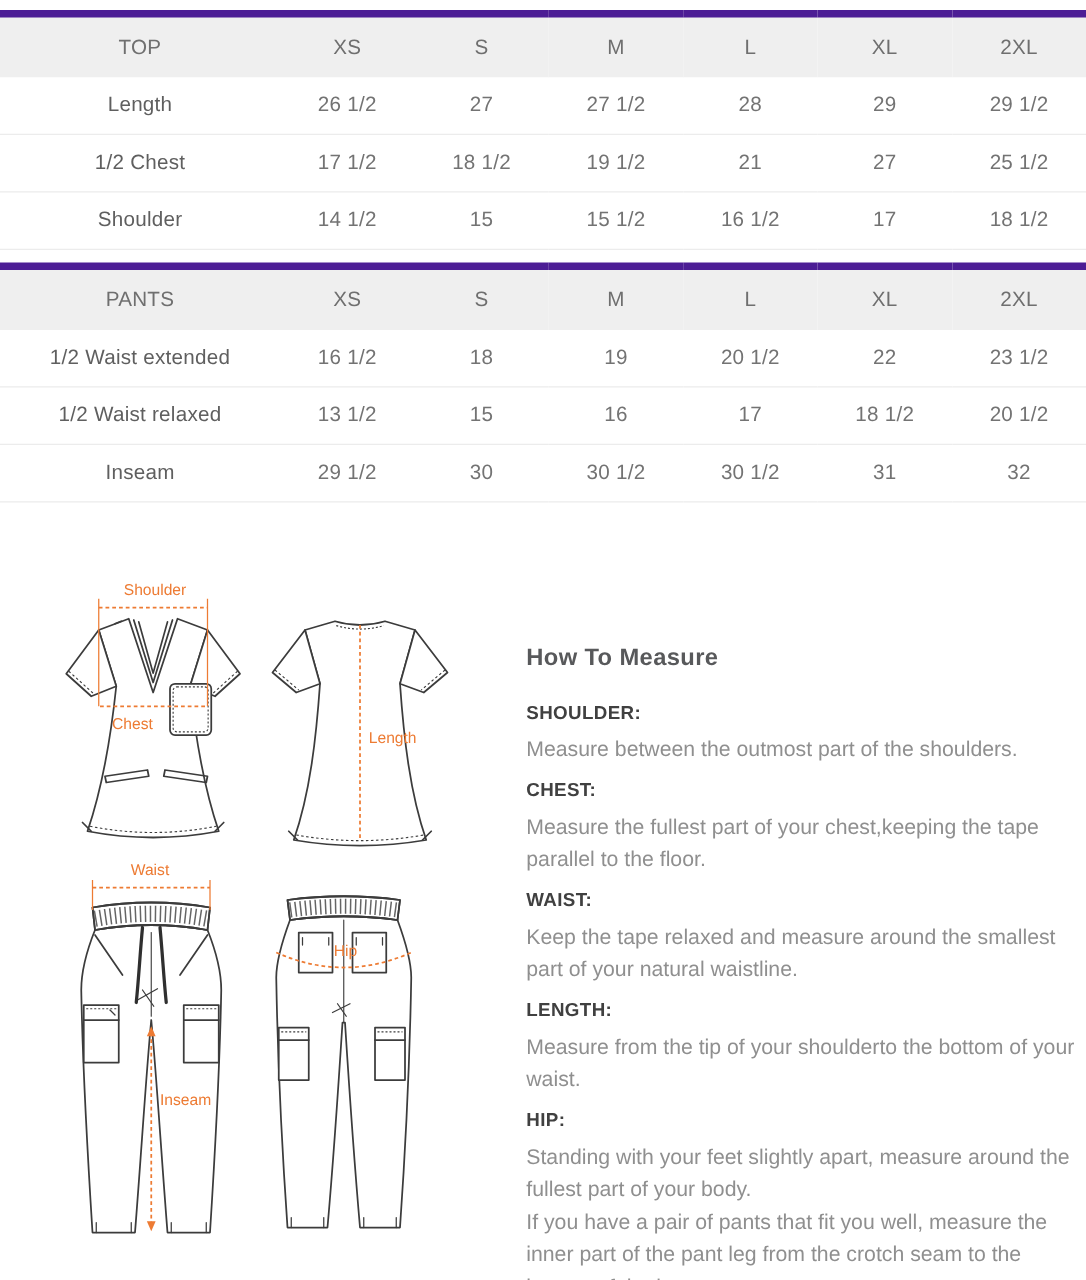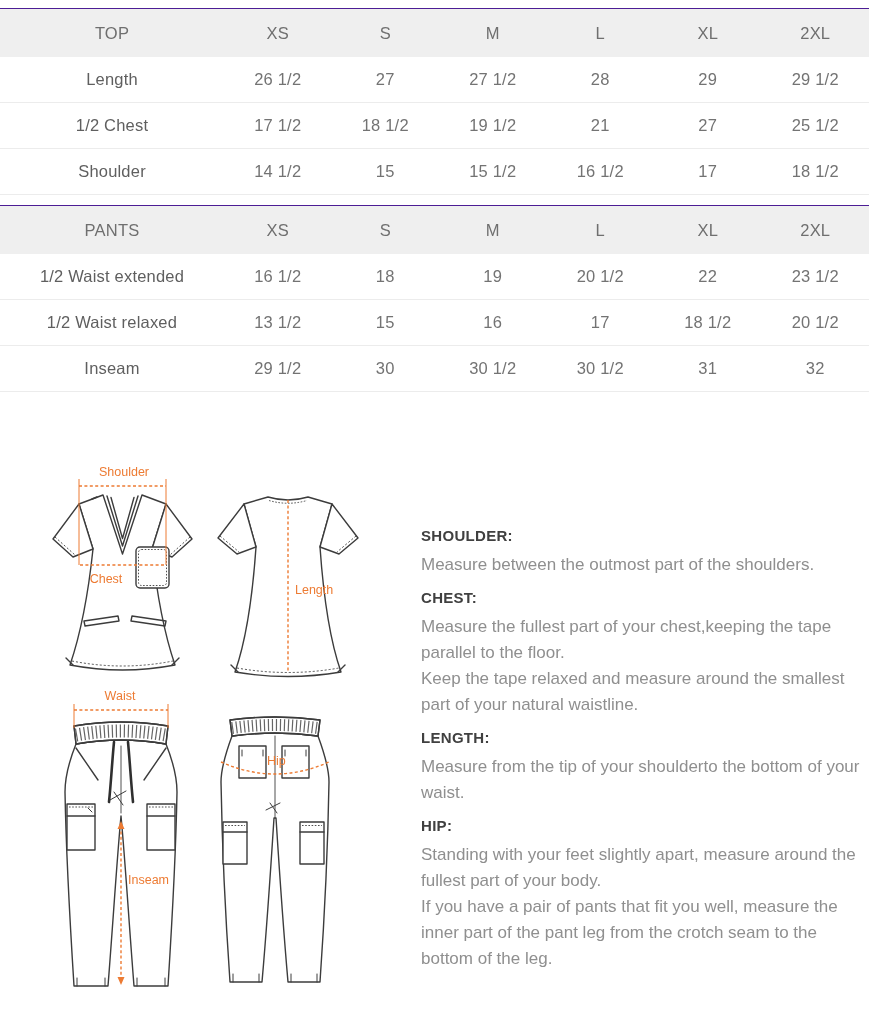--- a/index.html
+++ b/index.html
@@ -1,21 +1,21 @@
 <!DOCTYPE html>
 <html><head>
 <meta charset="utf-8">
 <style>
   html,body{margin:0;padding:0;background:#ffffff;}
   body{width:869px;height:1024px;font-family:"Liberation Sans",sans-serif;-webkit-font-smoothing:antialiased;}
   .page{position:relative;width:869px;height:1024px;overflow:hidden;background:#fff;}
 
   
   .tables{position:absolute;top:8px;left:0;width:869px;}
-  table.size-table{border-collapse:collapse;width:869px;table-layout:fixed;border-top:1px solid #4c1d95;}
+  table.size-table{border-collapse:collapse;width:869px;table-layout:fixed;border-top:6px solid #4c1d95;}
   table.size-table + table.size-table{margin-top:10px;}
   col.c-label{width:224px;}
   col.c-val{width:107.5px;}
   .size-table th{background:#efefef;font-weight:normal;color:#6f6f6f;height:46px;font-size:16.5px;text-align:center;letter-spacing:.2px;}
   .size-table td{height:43px;text-align:center;color:#737373;font-size:16.5px;border-bottom:1px solid #ececec;letter-spacing:.2px;background:#fff;}
   .size-table td.rowlabel{color:#5f5f5f;}
 
   
   svg{position:absolute;overflow:visible;}
   .fs{left:40px;top:462px;}
@@ -233,30 +233,32 @@
       <rect class="fillw" x="90" y="112" width="24" height="42"></rect>
       <path d="M90,122 L114,122"></path>
       <path d="M23,264 L23,272 M49,264 L49,272 M81,264 L81,272 M107,264 L107,272" style="stroke-width:1"></path>
     </g>
     <path class="stitch" d="M15,115.5 L35,115.5 M92,115.5 L112,115.5" style="stroke-dasharray:1.6 1.6"></path>
     <path class="meas" d="M11,52 Q65,76 119,52"></path>
     <text class="mtext" x="57" y="55" text-anchor="start">Hip</text>
   </svg>
 
   <div class="measure">
+    <h2>How To Measure</h2>
 
     <div class="m-sec">
       <h3>SHOULDER:</h3>
       <p>Measure between the outmost part of the shoulders.</p>
     </div>
     <div class="m-sec">
       <h3>CHEST:</h3>
       <p>Measure the fullest part of your chest,keeping the tape parallel to the floor.</p>
     </div>
     <div class="m-sec">
+      <h3>WAIST:</h3>
       <p>Keep the tape relaxed and measure around the smallest part of your natural waistline.</p>
     </div>
     <div class="m-sec">
       <h3>LENGTH:</h3>
       <p>Measure from the tip of your shoulderto the bottom of your waist.</p>
     </div>
     <div class="m-sec">
       <h3>HIP:</h3>
       <p>Standing with your feet slightly apart, measure around the fullest part of your body.</p>
     </div>

